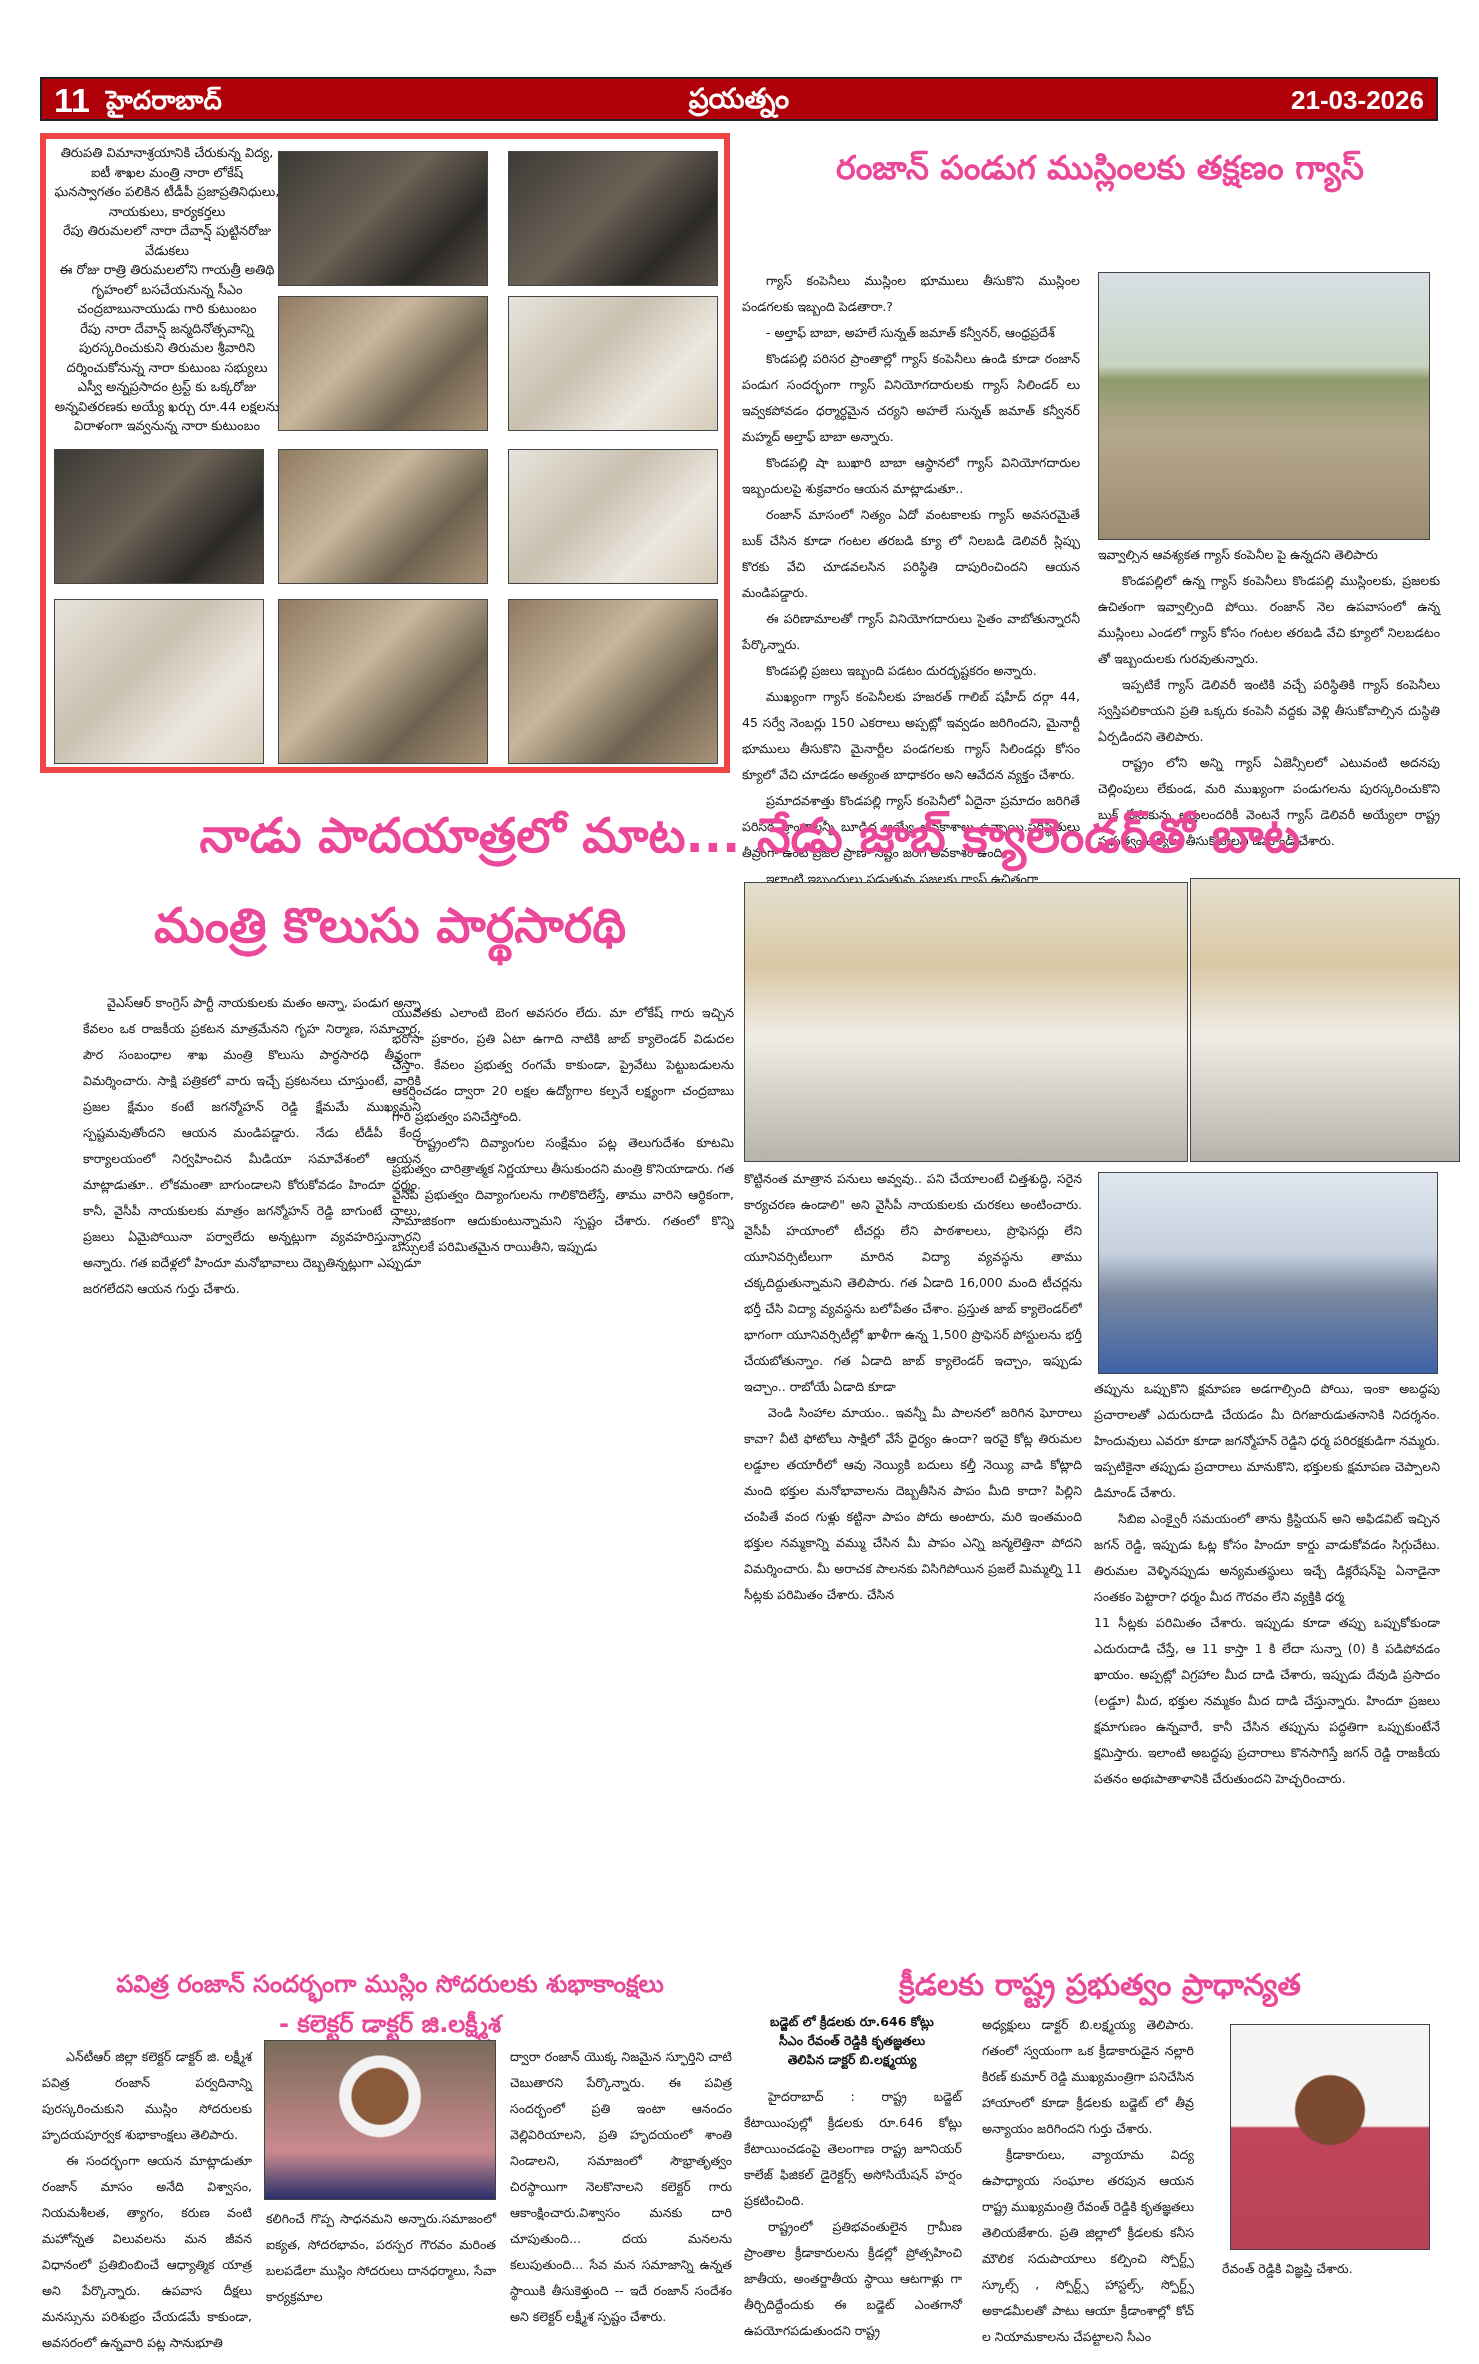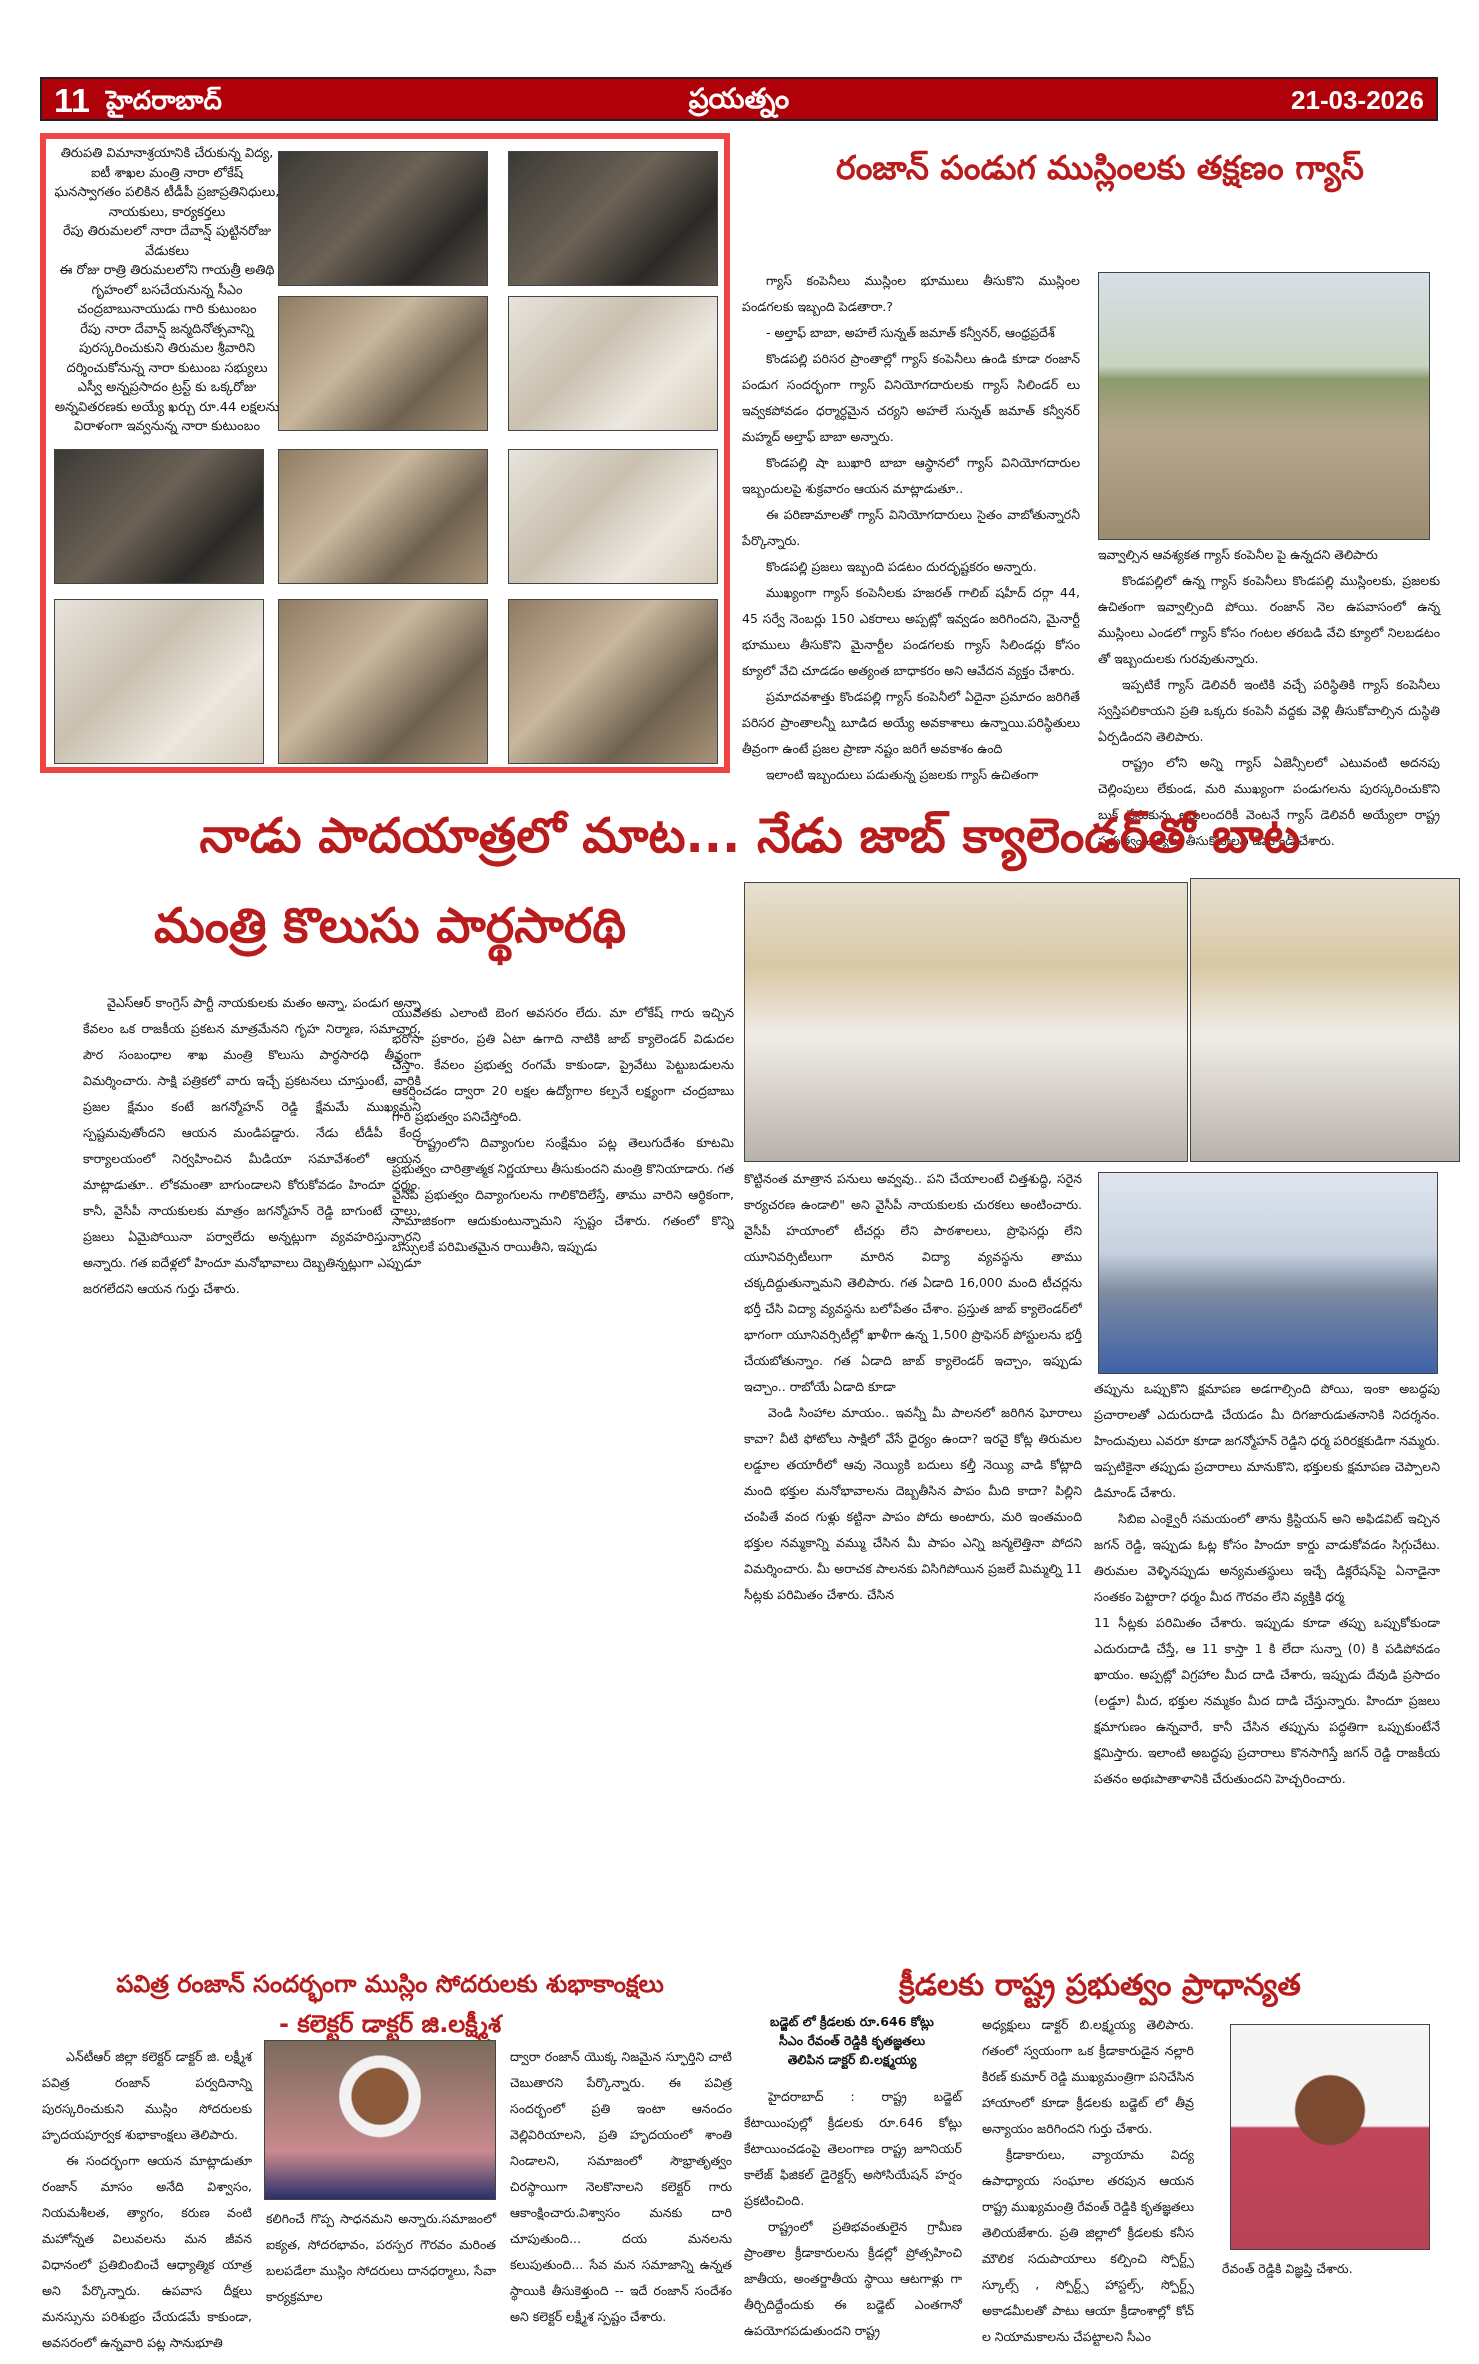--- a/index.html
+++ b/index.html
@@ -12,21 +12,21 @@
   .masthead .date{position:absolute;right:12px;top:6px;font-size:26px;}
   .box{border:6px solid #ef4444;box-sizing:border-box;}
   .photo{background:linear-gradient(135deg,#8f7b62,#c8b79c 40%,#6f6250 70%,#a89378);border:1px solid #444;box-sizing:border-box;}
   .photo.dark{background:linear-gradient(135deg,#3c3a36,#6c6256 45%,#2c2a27 75%,#5d544a);}
   .photo.light{background:linear-gradient(135deg,#e8e4dc,#c9c0b0 40%,#ece7df 70%,#d5cbba);}
   .photo.field{background:linear-gradient(180deg,#d8dfe6 0%,#c8d3c0 35%,#8e9b6c 40%,#b5a78d 60%,#9c8d72 100%);}
   .photo.office{background:linear-gradient(180deg,#e6e0d0 0%,#d9c8a4 30%,#f0ece6 55%,#b7b2aa 100%);}
   .photo.hall{background:linear-gradient(180deg,#dfe6ef 0%,#c6d0de 40%,#7c8aa0 60%,#3e62a8 100%);}
   .photo.portrait{background:radial-gradient(circle at 50% 35%,#8a5a3b 0 18%,#f2f2f2 19% 26%,transparent 27%),linear-gradient(180deg,#7b6b5a,#c98a8e 70%,#2b2f6a);}
   .photo.portrait2{background:radial-gradient(circle at 50% 38%,#7b4a30 0 20%,transparent 21%),linear-gradient(180deg,#f5f5f5 0,#f5f5f5 45%,#c2455a 46%,#b84356 100%);}
-  .headline{font-family:"DejaVu Sans",sans-serif;font-weight:bold;text-align:center;color:#b91c1c;}
+  .headline{font-family:"DejaVu Sans",sans-serif;font-weight:bold;text-align:center;color:#ec4899;}
   .body{font-size:12.5px;line-height:26px;text-align:justify;color:#111;}
   .body p{margin:0;text-indent:24px;}
   .caption{font-size:13px;line-height:19.5px;text-align:center;}
   .caption p{margin:0;}
   .sub{font-size:12.5px;line-height:19px;text-align:center;font-weight:bold;}
 </style>
 </head>
 <body>
 
 <div class="abs masthead">
@@ -58,20 +58,21 @@
 </div>
 
 <div class="abs headline" style="left:740px;top:140px;width:720px;font-size:33px;line-height:56px;">
   <div>రంజాన్ పండుగ ముస్లింలకు తక్షణం గ్యాస్</div>
 </div>
 <div class="abs body" style="left:742px;top:268px;width:338px;">
   <p>గ్యాస్ కంపెనీలు ముస్లింల భూములు తీసుకొని ముస్లింల పండగలకు ఇబ్బంది పెడతారా.?</p>
   <p>- అల్తాఫ్ బాబా, అహలే సున్నత్ జమాత్ కన్వీనర్, ఆంధ్రప్రదేశ్</p>
   <p>కొండపల్లి పరిసర ప్రాంతాల్లో గ్యాస్ కంపెనీలు ఉండి కూడా రంజాన్ పండుగ సందర్భంగా గ్యాస్ వినియోగదారులకు గ్యాస్ సిలిండర్ లు ఇవ్వకపోవడం ధర్మార్ధమైన చర్యని అహలే సున్నత్ జమాత్ కన్వీనర్ మహ్మద్ అల్తాఫ్ బాబా అన్నారు.</p>
   <p>కొండపల్లి షా బుఖారి బాబా ఆస్థానలో గ్యాస్ వినియోగదారుల ఇబ్బందులపై శుక్రవారం ఆయన మాట్లాడుతూ..</p>
+  <p>రంజాన్ మాసంలో నిత్యం ఏదో వంటకాలకు గ్యాస్ అవసరమైతే బుక్ చేసిన కూడా గంటల తరబడి క్యూ లో నిలబడి డెలివరీ స్లిప్పు కొరకు వేచి చూడవలసిన పరిస్థితి దాపురించిందని ఆయన మండిపడ్డారు.</p>
   <p>ఈ పరిణామాలతో గ్యాస్ వినియోగదారులు సైతం వాబోతున్నారనీ పేర్కొన్నారు.</p>
   <p>కొండపల్లి ప్రజలు ఇబ్బంది పడటం దురదృష్టకరం అన్నారు.</p>
   <p>ముఖ్యంగా గ్యాస్ కంపెనీలకు హజరత్ గాలిబ్ షహీద్ దర్గా 44, 45 సర్వే నెంబర్లు 150 ఎకరాలు అప్పట్లో ఇవ్వడం జరిగిందని, మైనార్టీ భూములు తీసుకొని మైనార్టీల పండగలకు గ్యాస్ సిలిండర్లు కోసం క్యూలో వేచి చూడడం అత్యంత బాధాకరం అని ఆవేదన వ్యక్తం చేశారు.</p>
   <p>ప్రమాదవశాత్తు కొండపల్లి గ్యాస్ కంపెనీలో ఏదైనా ప్రమాదం జరిగితే పరిసర ప్రాంతాలన్నీ బూడిద అయ్యే అవకాశాలు ఉన్నాయి.పరిస్థితులు తీవ్రంగా ఉంటే ప్రజల ప్రాణా నష్టం జరిగే అవకాశం ఉంది</p>
   <p>ఇలాంటి ఇబ్బందులు పడుతున్న ప్రజలకు గ్యాస్ ఉచితంగా</p>
 </div>
 <div class="abs photo field" style="left:1098px;top:272px;width:332px;height:268px;"></div>
 <div class="abs body" style="left:1098px;top:542px;width:342px;">
   <p style="text-indent:0">ఇవ్వాల్సిన ఆవశ్యకత గ్యాస్ కంపెనీల పై ఉన్నదని తెలిపారు</p>
   <p>కొండపల్లిలో ఉన్న గ్యాస్ కంపెనీలు కొండపల్లి ముస్లింలకు, ప్రజలకు ఉచితంగా ఇవ్వాల్సింది పోయి. రంజాన్ నెల ఉపవాసంలో ఉన్న ముస్లింలు ఎండలో గ్యాస్ కోసం గంటల తరబడి వేచి క్యూలో నిలబడటం తో ఇబ్బందులకు గురవుతున్నారు.</p>

